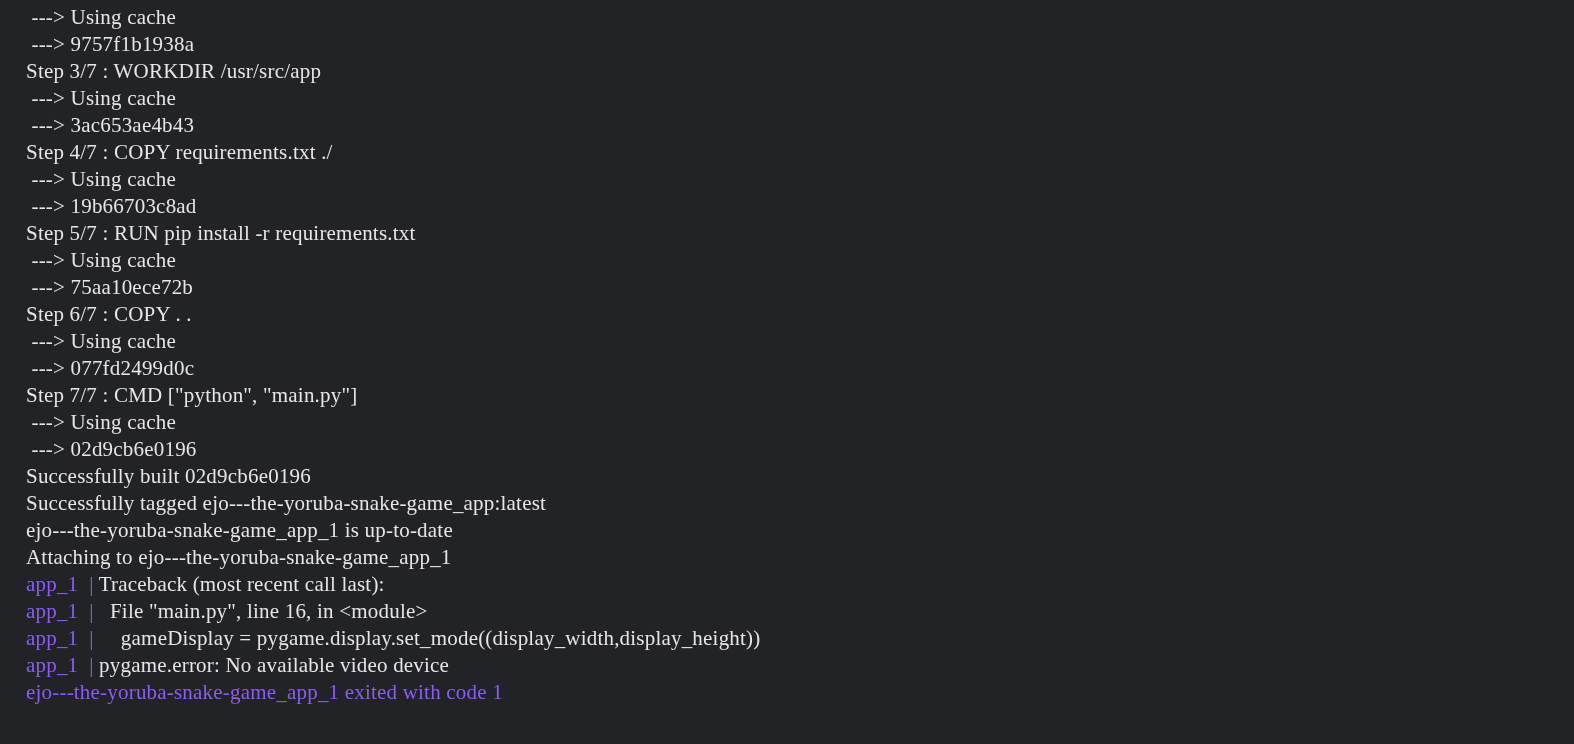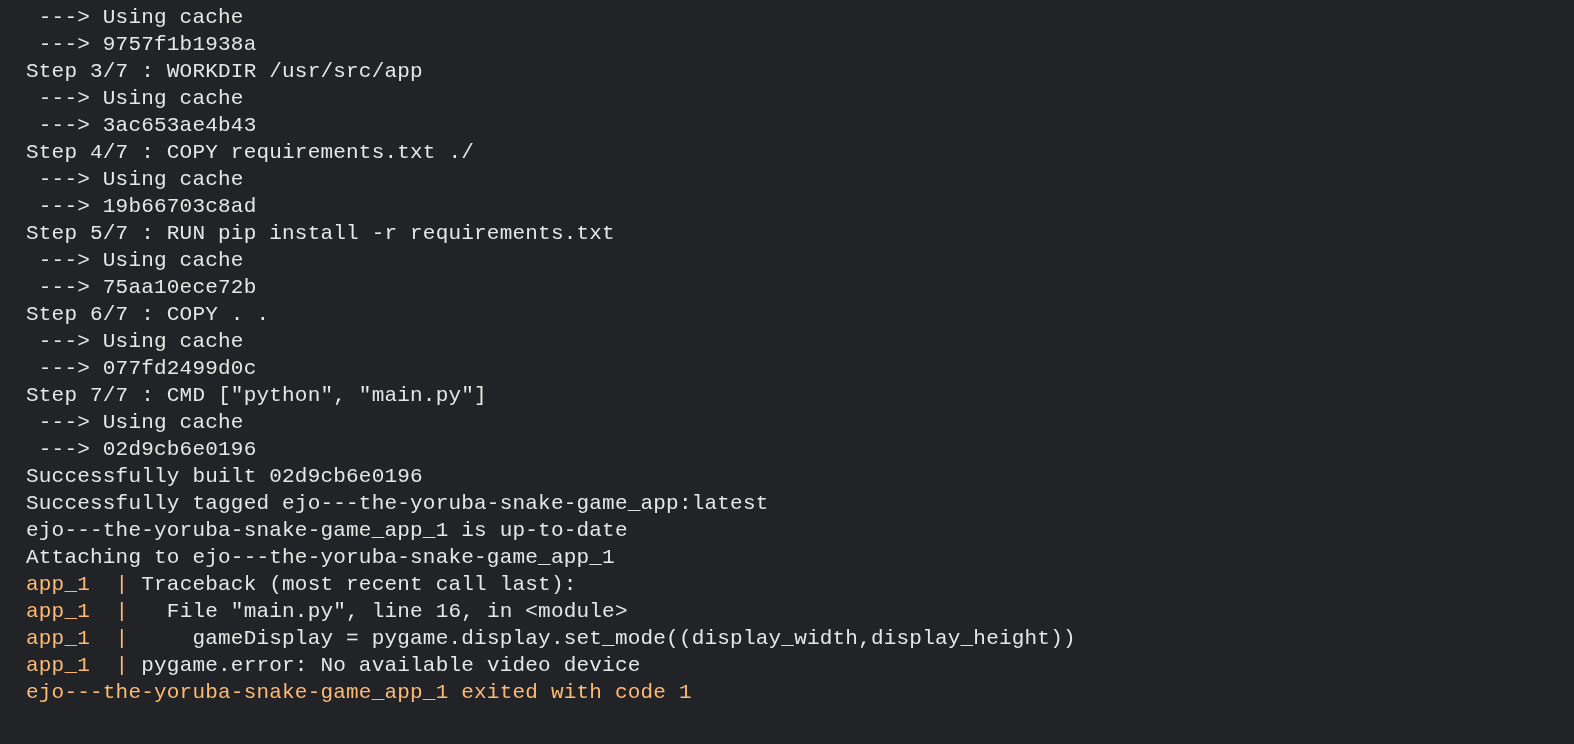--- a/index.html
+++ b/index.html
@@ -4,31 +4,31 @@
 <style>
   html, body {
     margin: 0;
     padding: 0;
     width: 1574px;
     height: 744px;
     background: #222326;
     overflow: hidden;
   }
   .terminal {
-    font-family: Liberation Mono, monospace;
+    font-family: Liberation Serif, serif;
     font-size: 21px;
     line-height: 27px;
     color: #e6e6e6;
     padding: 4px 26px 0 26px;
     white-space: pre;
     letter-spacing: 0.2px;
   }
   .line {
     display: block;
   }
   .cyan {
-    color: #fdba74;
+    color: #8b5cf6;
   }
 </style>
 </head>
 <body>
 
 <div class="terminal" id="terminal"><div class="line"><span> ---&gt; Using cache</span></div><div class="line"><span> ---&gt; 9757f1b1938a</span></div><div class="line"><span>Step 3/7 : WORKDIR /usr/src/app</span></div><div class="line"><span> ---&gt; Using cache</span></div><div class="line"><span> ---&gt; 3ac653ae4b43</span></div><div class="line"><span>Step 4/7 : COPY requirements.txt ./</span></div><div class="line"><span> ---&gt; Using cache</span></div><div class="line"><span> ---&gt; 19b66703c8ad</span></div><div class="line"><span>Step 5/7 : RUN pip install -r requirements.txt</span></div><div class="line"><span> ---&gt; Using cache</span></div><div class="line"><span> ---&gt; 75aa10ece72b</span></div><div class="line"><span>Step 6/7 : COPY . .</span></div><div class="line"><span> ---&gt; Using cache</span></div><div class="line"><span> ---&gt; 077fd2499d0c</span></div><div class="line"><span>Step 7/7 : CMD ["python", "main.py"]</span></div><div class="line"><span> ---&gt; Using cache</span></div><div class="line"><span> ---&gt; 02d9cb6e0196</span></div><div class="line"><span>Successfully built 02d9cb6e0196</span></div><div class="line"><span>Successfully tagged ejo---the-yoruba-snake-game_app:latest</span></div><div class="line"><span>ejo---the-yoruba-snake-game_app_1 is up-to-date</span></div><div class="line"><span>Attaching to ejo---the-yoruba-snake-game_app_1</span></div><div class="line"><span class="cyan">app_1  |</span><span> Traceback (most recent call last):</span></div><div class="line"><span class="cyan">app_1  |</span><span>   File "main.py", line 16, in &lt;module&gt;</span></div><div class="line"><span class="cyan">app_1  |</span><span>     gameDisplay = pygame.display.set_mode((display_width,display_height))</span></div><div class="line"><span class="cyan">app_1  |</span><span> pygame.error: No available video device</span></div><div class="line"><span class="cyan">ejo---the-yoruba-snake-game_app_1 exited with code 1</span></div></div>
 
 </body></html>

